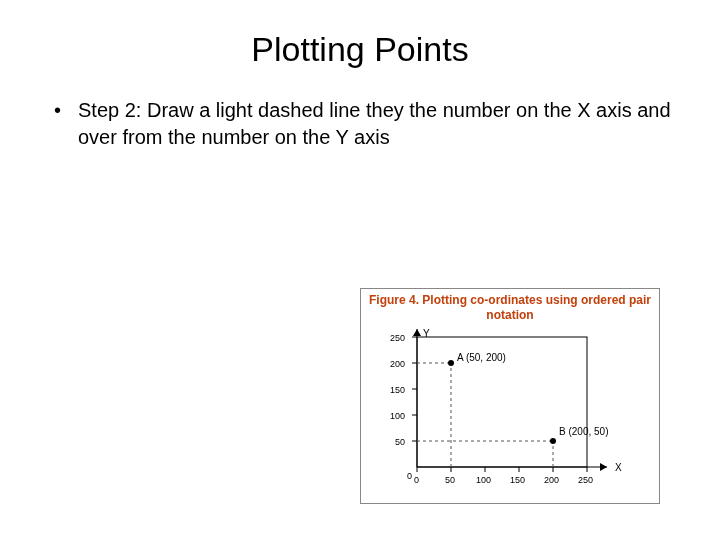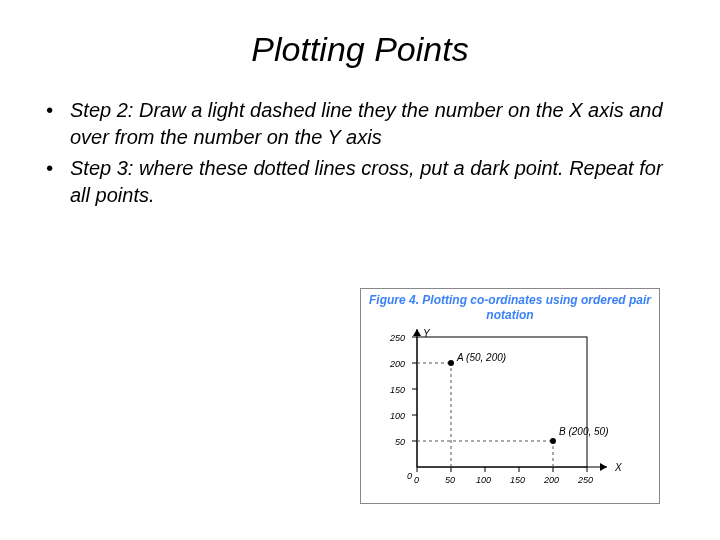--- a/index.html
+++ b/index.html
@@ -1,40 +1,39 @@
 <!DOCTYPE html>
 <html><head>
 <meta charset="utf-8">
 <style>
   html,body{margin:0;padding:0;background:#fff;font-family:Arial,Helvetica,sans-serif;color:#000;}
-  .slide{width:720px;height:540px;position:relative;box-sizing:border-box;padding:30px 32px;font-style:italic;}
+  .slide{width:720px;height:540px;position:relative;box-sizing:border-box;padding:30px 40px;}
   .title{font-size:34px;text-align:center;margin:0 0 28px 0;font-weight:400;}
   ul.bullets{list-style:none;padding:0;margin:0 0 0 10px;font-size:20px;line-height:1.35;}
   ul.bullets li{position:relative;padding-left:28px;margin:0 0 4px 0;}
   ul.bullets li::before{content:"•";position:absolute;left:4px;top:0;}
   .fig-wrap{position:absolute;right:60px;bottom:36px;width:300px;border:1px solid #888;box-sizing:border-box;padding:4px 6px 6px 6px;}
-  .fig-title{font-family:Verdana,Geneva,sans-serif;font-size:12px;font-weight:bold;color:#3b82f6;text-align:center;line-height:1.25;margin-bottom:4px;}
+  .fig-title{font-family:Verdana,Geneva,sans-serif;font-size:12px;font-weight:bold;color:#c2410c;text-align:center;line-height:1.25;margin-bottom:4px;}
   svg{display:block;}
   .axis{stroke:#000;stroke-width:1;}
   .tick{stroke:#000;stroke-width:1;}
   .guide{stroke:#555;stroke-width:1;stroke-dasharray:3 3;}
   .pt{fill:#000;}
   text.lbl{font-family:Arial,Helvetica,sans-serif;font-size:10px;fill:#000;}
   text.small{font-size:9px;}
 </style>
 </head>
 <body>
 
 <div class="slide">
 
   <h1 class="title">Plotting Points</h1>
 
   <ul class="bullets">
     <li>Step 2: Draw a light dashed line they the number on the X axis and over from the number on the Y axis</li>
-    <li>Step 3: where these dotted lines cross, put a dark point. Repeat for all points.</li>
   </ul>
 
   <div class="fig-wrap">
     <div class="fig-title">Figure 4. Plotting co-ordinates using ordered pair notation</div>
 
     <svg width="284" height="170">
 
       <rect x="50" y="10" width="170" height="130" fill="none" stroke="#000" stroke-width="1"></rect>
 
       <line class="axis" x1="50" y1="140" x2="240" y2="140"></line>

